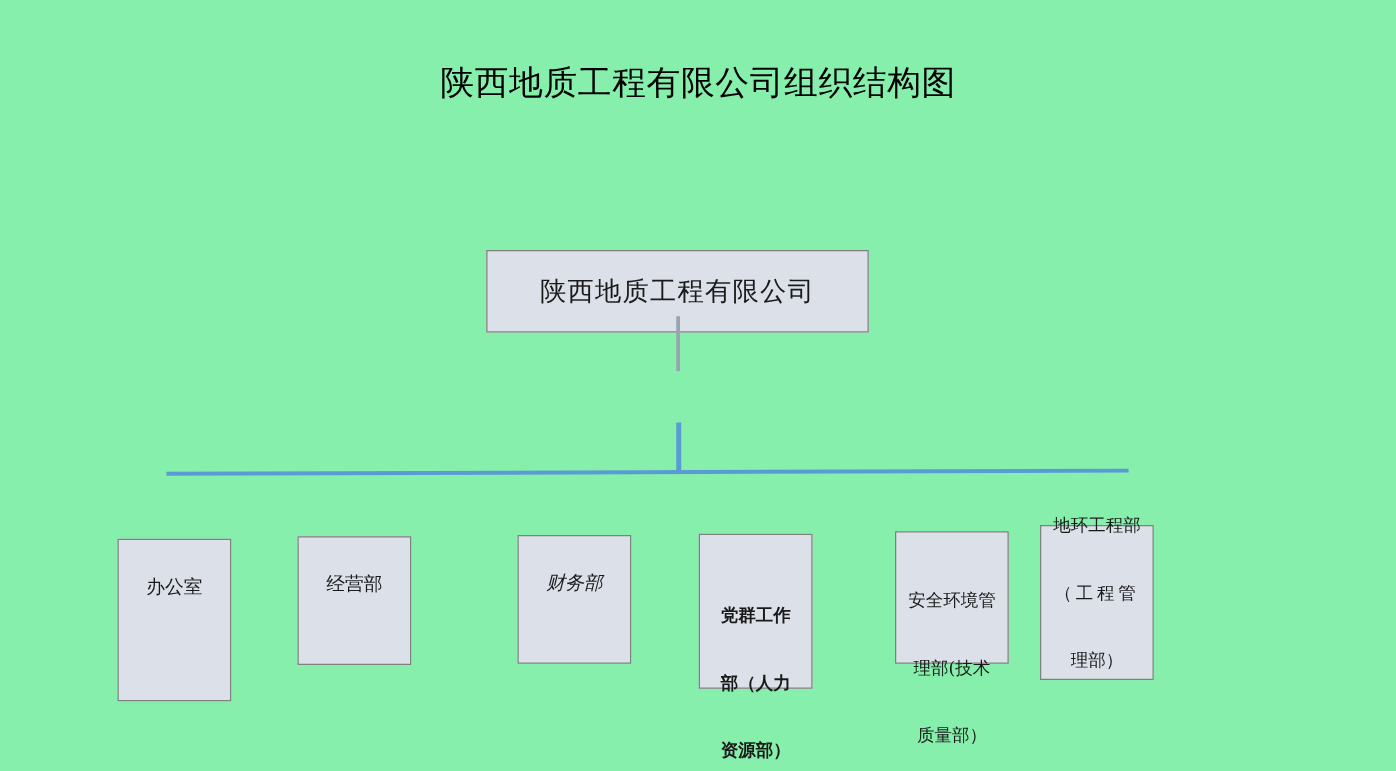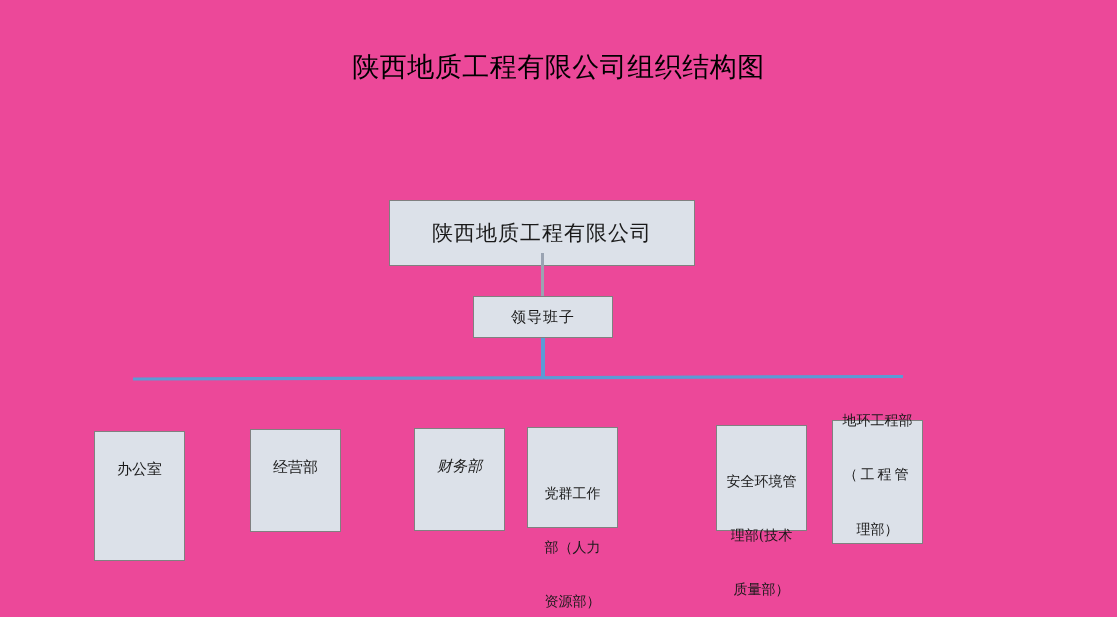--- a/index.html
+++ b/index.html
@@ -5,21 +5,21 @@
 <style>
   html, body {
     margin: 0;
     padding: 0;
     background: #ffffff;
   }
   #page {
     position: relative;
     width: 1117px;
     height: 617px;
-    background: #ec4899;
+    background: #86efac;
     overflow: hidden;
     font-family: "DejaVu Serif", "Liberation Serif", serif;
   }
 
   
   #chart-title {
     position: absolute;
     left: 0;
     top: 50px;
     width: 1117px;
@@ -84,30 +84,29 @@
   .dept .node-label {
     font-size: 15px;
     line-height: 27px;
   }
   .dept.multi .node-label {
     font-size: 14px;
     line-height: 27px;
   }
 
   #node-dept-0 { left: 94px;  top: 431px; height: 130px; padding-top: 24px; }
-  #node-dept-1 { left: 250px; top: 429px; height: 103px; padding-top: 24px; }
+  #node-dept-1 { left: 238px; top: 429px; height: 103px; padding-top: 24px; }
   #node-dept-2 { left: 414px; top: 428px; height: 103px; padding-top: 24px; font-style: italic; }
-  #node-dept-3 { left: 527px; top: 427px; height: 101px; padding-top: 25px; }
+  #node-dept-3 { left: 559px; top: 427px; height: 124px; padding-top: 25px; font-weight: bold; }
   #node-dept-4 { left: 716px; top: 425px; height: 106px; padding-top: 15px; }
   #node-dept-5 { left: 832px; top: 420px; height: 124px; padding-top: 14px; align-items: flex-end; }
 
   
   #node-dept-5 .node-label .spaced {
     letter-spacing: 3px;
-    font-family: Liberation Mono, monospace;
   }
 
   
   .connector {
     position: absolute;
   }
   #connector-root-leadership {
     left: 541px;
     top: 253px;
     width: 3px;
@@ -137,23 +136,20 @@
 <div id="page">
 
   <div id="chart-title">陕西地质工程有限公司组织结构图</div>
 
   <div class="node" id="node-root">
     <span class="node-label">陕西地质工程有限公司</span>
   </div>
 
   <div class="connector" id="connector-root-leadership"></div>
 
-  <div class="node" id="node-leadership">
-    <span class="node-label">领导班子</span>
-  </div>
 
   <div class="connector" id="connector-leadership-bus"></div>
 
   <div class="connector" id="connector-bus">
     <svg width="770" height="12" viewBox="0 0 770 12" xmlns="http://www.w3.org/2000/svg">
       <line x1="0" y1="9" x2="770" y2="6.5" stroke="#5B9BD5" stroke-width="3.2"></line>
     </svg>
   </div>
 
   <div class="node dept" id="node-dept-0">

